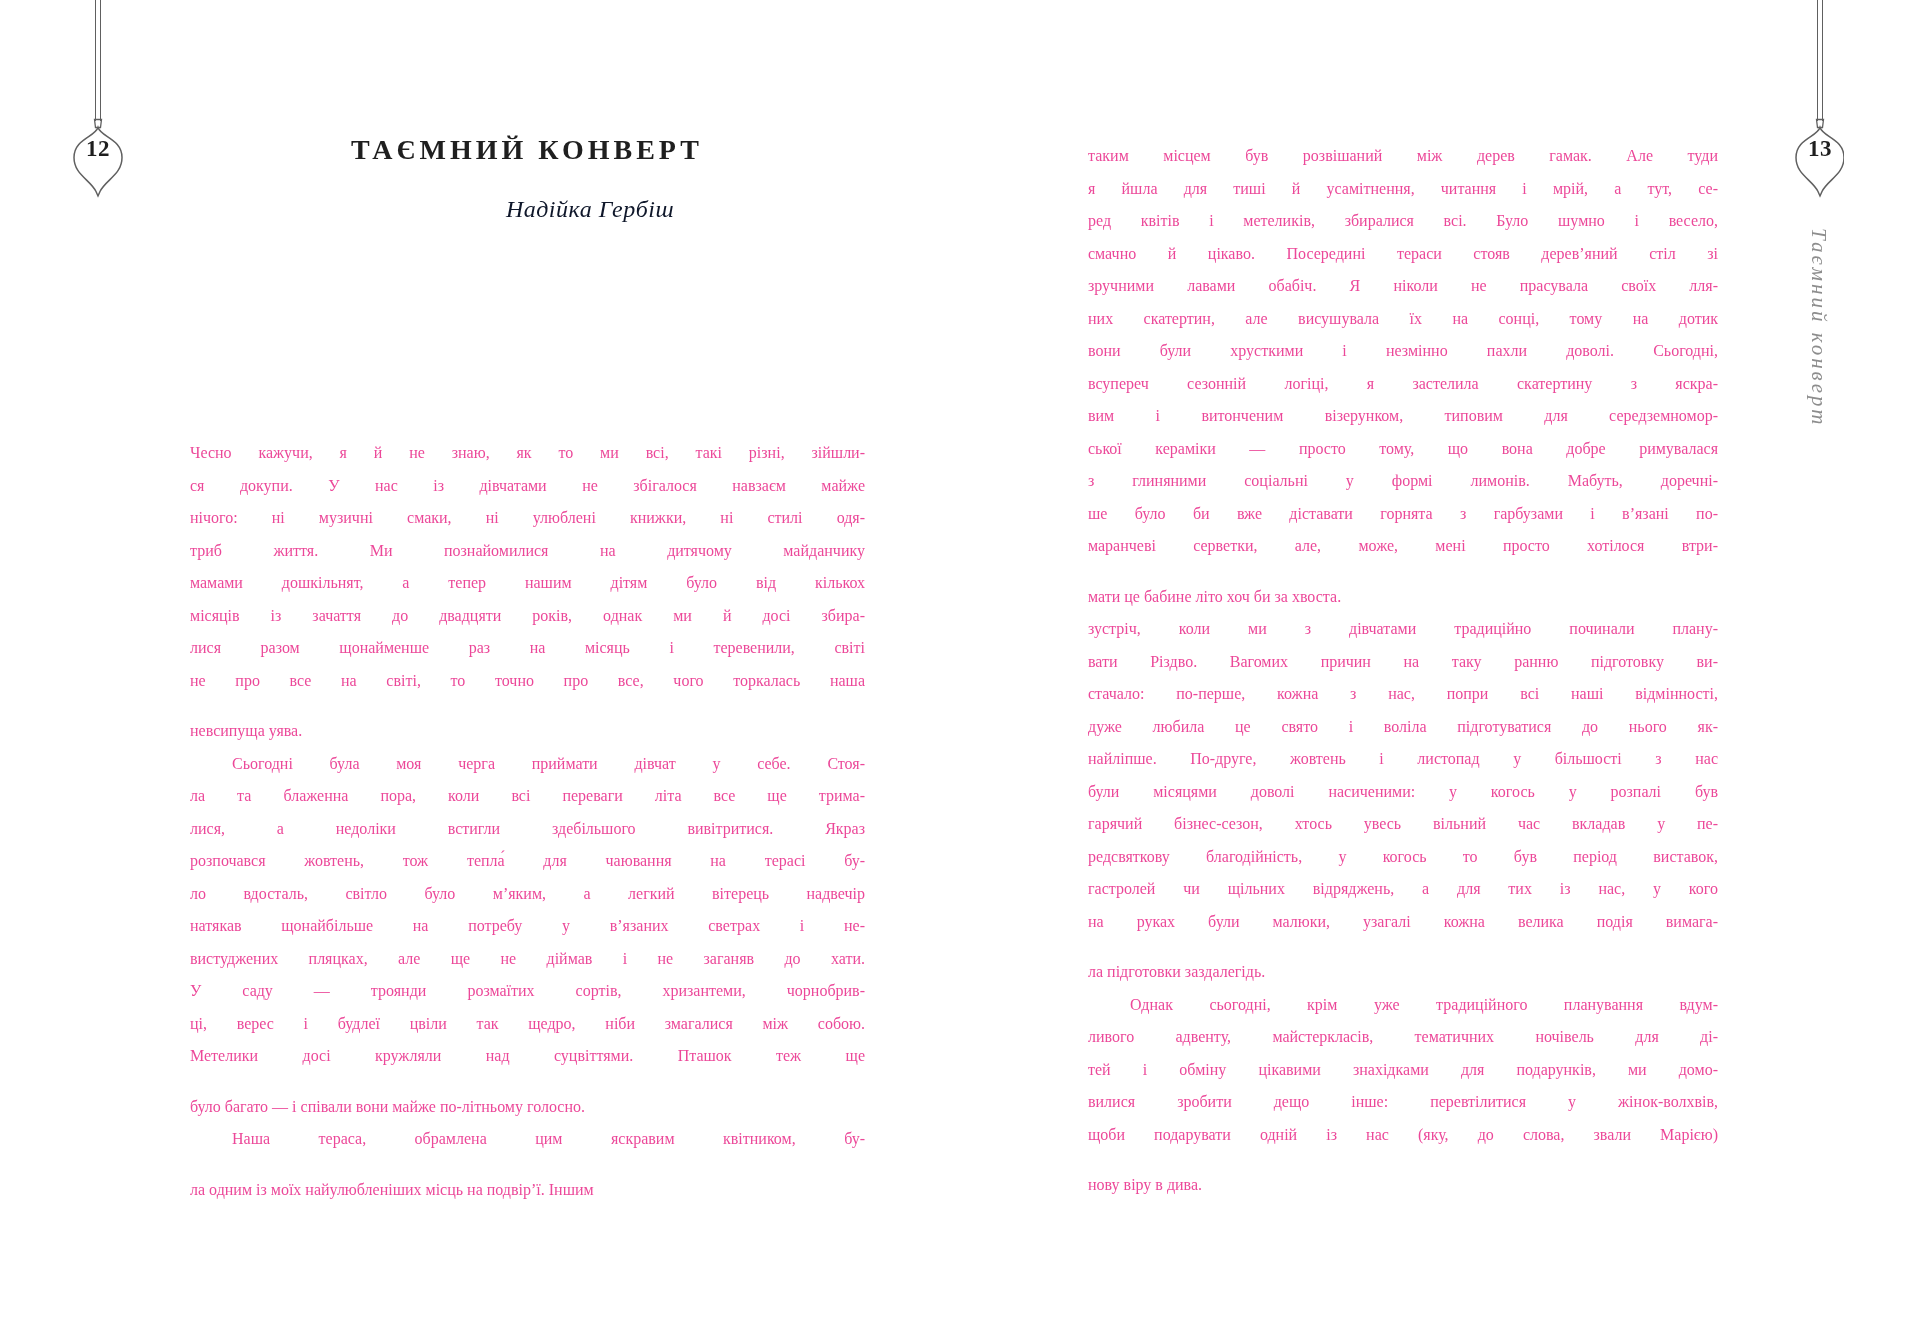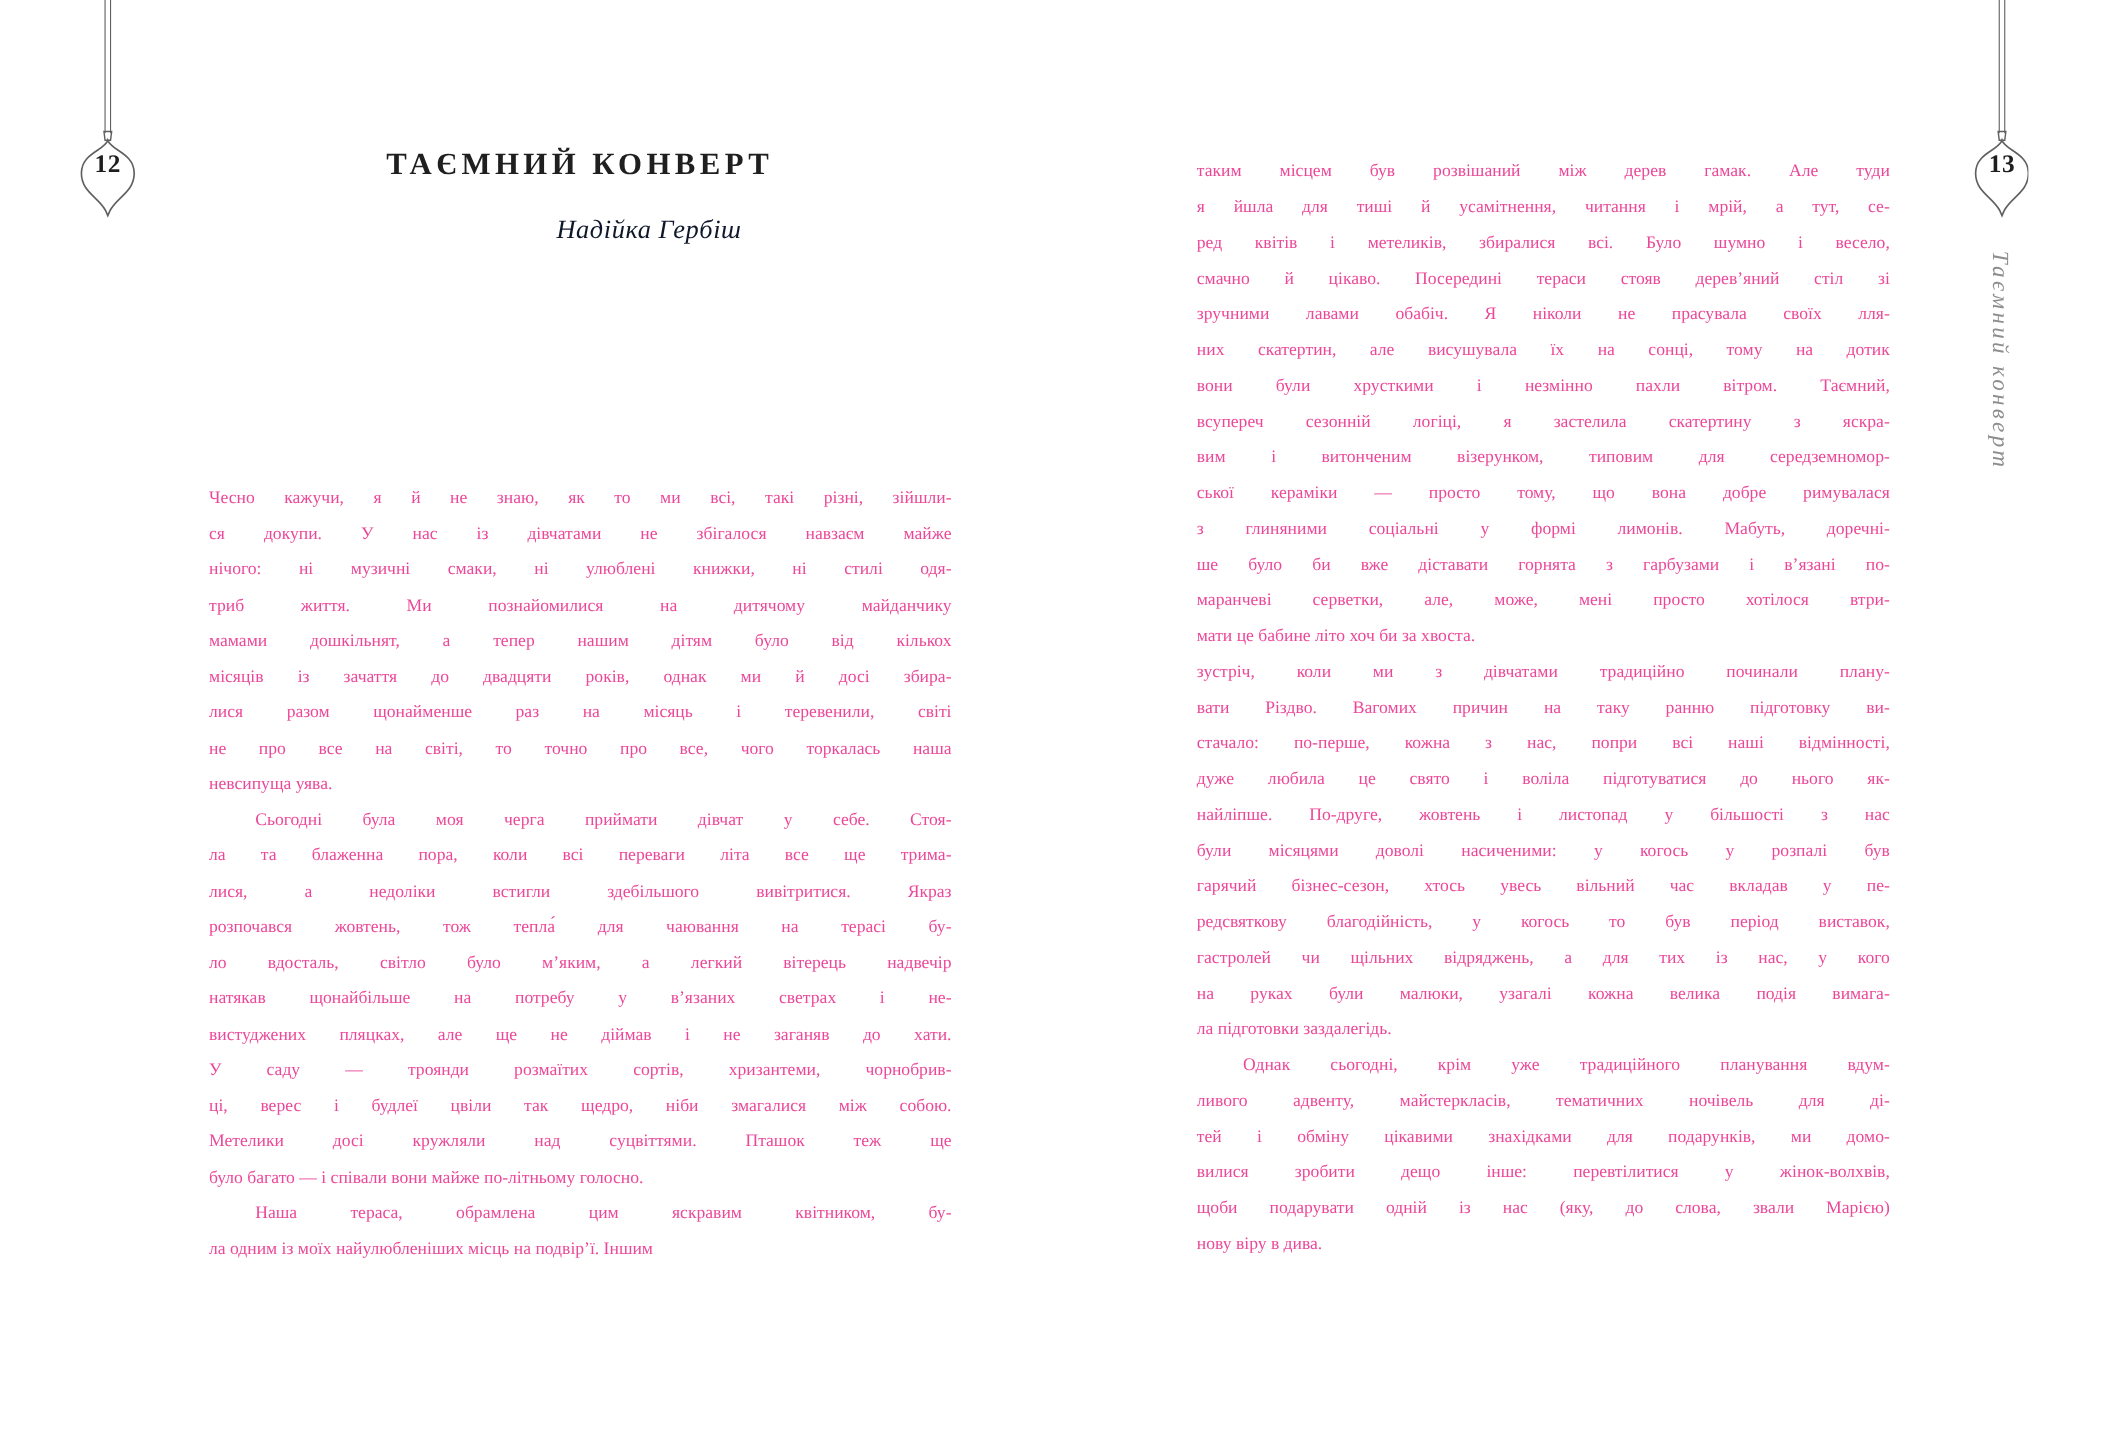--- a/index.html
+++ b/index.html
@@ -41,21 +41,21 @@
     white-space: nowrap;
     font-style: italic; font-size: 24px; letter-spacing: 0.5px;
     color: #0f172a;
   }
 
   .body-col { position: absolute; font-size: 16px; line-height: 32.5px; color:#ec4899; }
   .body-col-left  { left: 190px; top: 437px; width: 675px; }
   .body-col-right { left: 1088px; top: 140px; width: 630px; }
 
   .line { text-align: justify; text-align-last: justify; }
-  .line.para-end { text-align-last: left; }
+  .line.para-end { text-align-last: left; margin-top: 18px; }
   .line.indent { text-indent: 42px; }
 
   .running-title {
     position: absolute; left: 1806px; top: 228px; height: 260px;
     writing-mode: vertical-rl;
     font-style: italic; font-size: 21px; letter-spacing: 3px;
     color: #8d8d8d;
     white-space: nowrap;
   }
 </style>
@@ -113,21 +113,21 @@
   <div>
 
     <div class="body-col body-col-right">
         <div>
           <div class="line">таким місцем був розвішаний між дерев гамак. Але туди</div>
           <div class="line">я йшла для тиші й усамітнення, читання і мрій, а тут, се-</div>
           <div class="line">ред квітів і метеликів, збиралися всі. Було шумно і весело,</div>
           <div class="line">смачно й цікаво. Посередині тераси стояв дерев’яний стіл зі</div>
           <div class="line">зручними лавами обабіч. Я ніколи не прасувала своїх лля-</div>
           <div class="line">них скатертин, але висушувала їх на сонці, тому на дотик</div>
-          <div class="line">вони були хрусткими і незмінно пахли вітром. Таємний,</div>
+          <div class="line">вони були хрусткими і незмінно пахли доволі. Сьогодні,</div>
           <div class="line">всупереч сезонній логіці, я застелила скатертину з яскра-</div>
           <div class="line">вим і витонченим візерунком, типовим для середземномор-</div>
           <div class="line">ської кераміки — просто тому, що вона добре римувалася</div>
           <div class="line">з глиняними соціальні у формі лимонів. Мабуть, доречні-</div>
           <div class="line">ше було би вже діставати горнята з гарбузами і в’язані по-</div>
           <div class="line">маранчеві серветки, але, може, мені просто хотілося втри-</div>
           <div class="line para-end">мати це бабине літо хоч би за хвоста.</div>
         </div>
         <div>
           <div class="line">зустріч, коли ми з дівчатами традиційно починали плану-</div>

